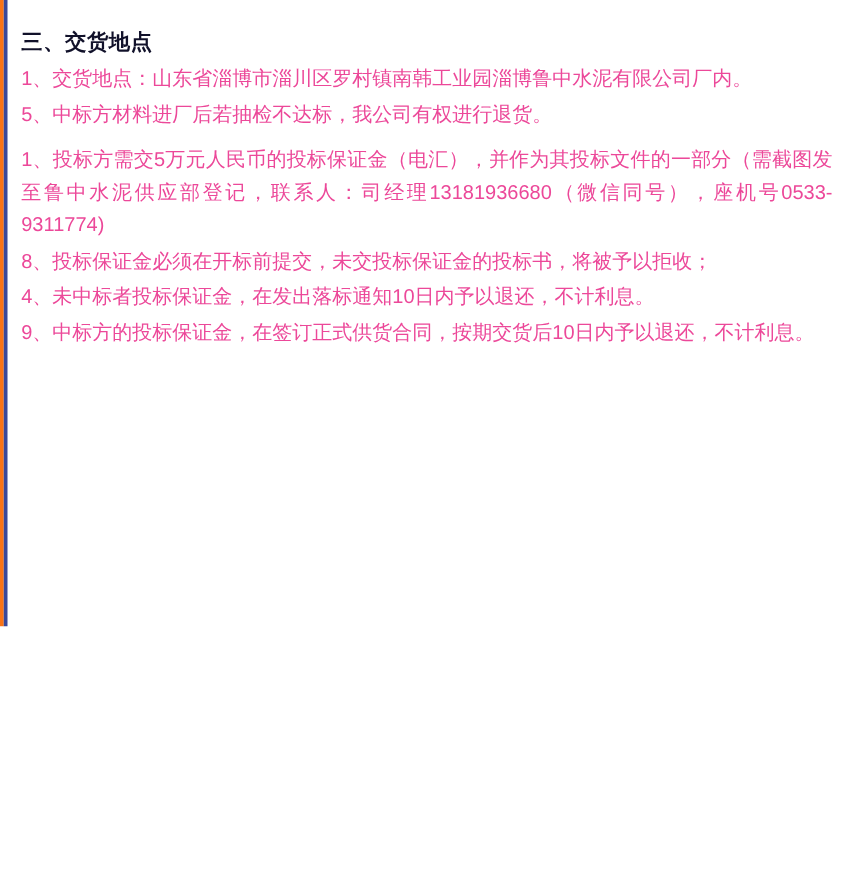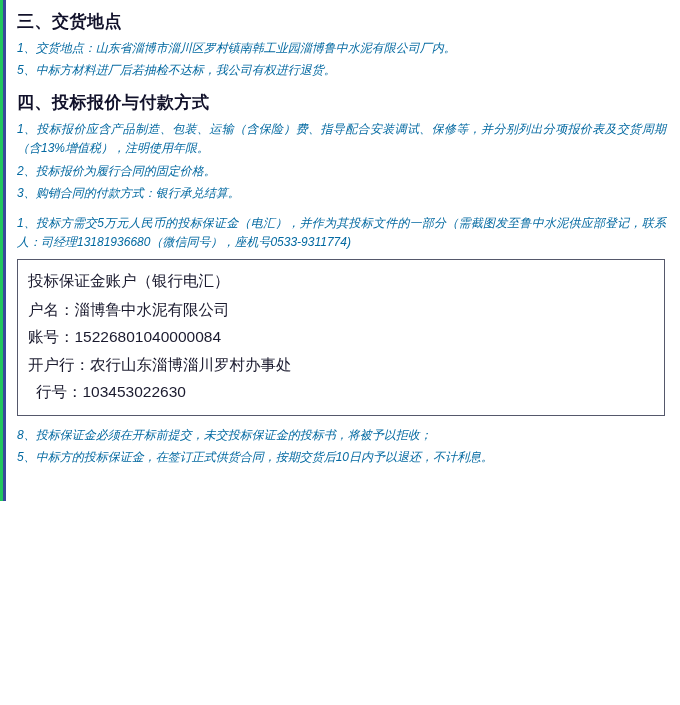--- a/index.html
+++ b/index.html
@@ -12,22 +12,22 @@
     background: #ffffff;
     font-family: "Liberation Sans", "DejaVu Sans", sans-serif;
     color: #1a1a2e;
     overflow: hidden;
   }
   .page {
     position: relative;
     width: 680px;
     height: 501px;
     box-sizing: border-box;
-    padding: 10px 14px 0 14px;
-    border-left: 3px solid #22c55e;
+    padding: 22px 14px 0 14px;
+    border-left: 3px solid #f97316;
   }
   .left-rule {
     position: absolute;
     left: 0;
     top: 0;
     bottom: 0;
     width: 3px;
     background: #39489a;
   }
   h2.section-title {
@@ -38,27 +38,26 @@
     letter-spacing: 0.5px;
     color: #11112a;
   }
   .section {
     margin-bottom: 10px;
   }
   .section + .section {
     margin-top: 2px;
   }
   p.item {
-    font-size: 12px;
+    font-size: 16px;
     line-height: 1.62;
     margin: 0 0 3px 0;
     padding: 0;
-    color: #0369a1;
+    color: #ec4899;
     text-align: justify;
-    font-style: italic;
   }
   .box {
     border: 1px solid #55586b;
     box-sizing: border-box;
     margin: 6px 0 10px 0;
     padding: 7px 10px 9px 10px;
     width: 648px;
   }
   .box .box-title {
     font-size: 15.5px;
@@ -79,34 +78,22 @@
 
 <div class="page">
   <div class="left-rule"></div>
 
   <div class="section">
     <h2 class="section-title">三、交货地点</h2>
     <p class="item">1、交货地点：山东省淄博市淄川区罗村镇南韩工业园淄博鲁中水泥有限公司厂内。</p>
     <p class="item">5、中标方材料进厂后若抽检不达标，我公司有权进行退货。</p>
   </div>
 
-  <div class="section">
-    <h2 class="section-title">四、投标报价与付款方式</h2>
-    <p class="item">1、投标报价应含产品制造、包装、运输（含保险）费、指导配合安装调试、保修等，并分别列出分项报价表及交货周期（含13%增值税），注明使用年限。</p>
-    <p class="item">2、投标报价为履行合同的固定价格。</p>
-    <p class="item">3、购销合同的付款方式：银行承兑结算。</p>
-  </div>
 
   <div class="section">
     <p class="item">1、投标方需交5万元人民币的投标保证金（电汇），并作为其投标文件的一部分（需截图发至鲁中水泥供应部登记，联系人：司经理13181936680（微信同号），座机号0533-9311774)</p>
 
-    <div class="box">
-      <p class="box-title">投标保证金账户（银行电汇）</p>
-      <p class="box-row">户名：淄博鲁中水泥有限公司</p>
-      <p class="box-row">账号：15226801040000084</p>
-      <p class="box-row">开户行：农行山东淄博淄川罗村办事处</p>
-      <p class="box-row indent">行号：103453022630</p>
-    </div>
 
     <p class="item">8、投标保证金必须在开标前提交，未交投标保证金的投标书，将被予以拒收；</p>
-    <p class="item">5、中标方的投标保证金，在签订正式供货合同，按期交货后10日内予以退还，不计利息。</p>
+    <p class="item">4、未中标者投标保证金，在发出落标通知10日内予以退还，不计利息。</p>
+    <p class="item">9、中标方的投标保证金，在签订正式供货合同，按期交货后10日内予以退还，不计利息。</p>
   </div>
 </div>
 
 </body></html>

